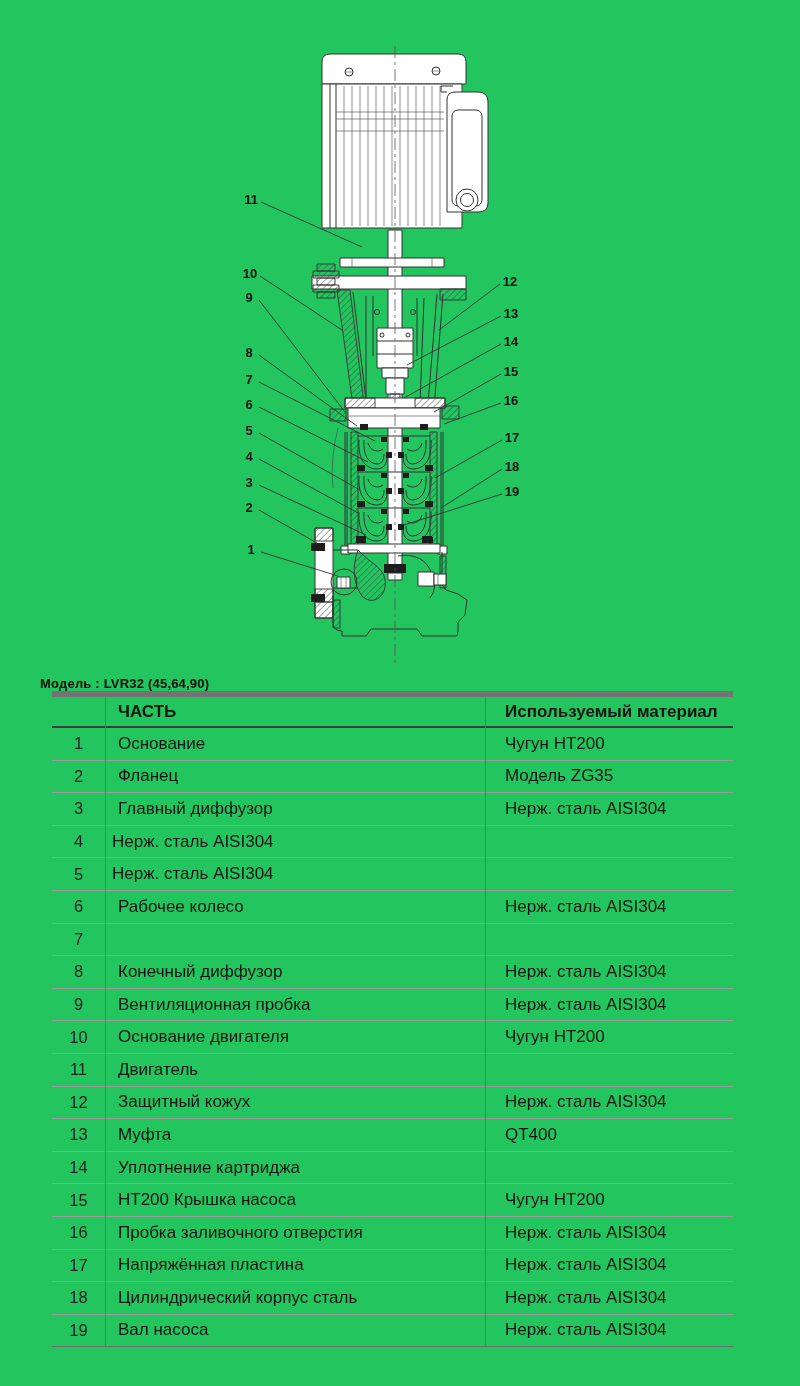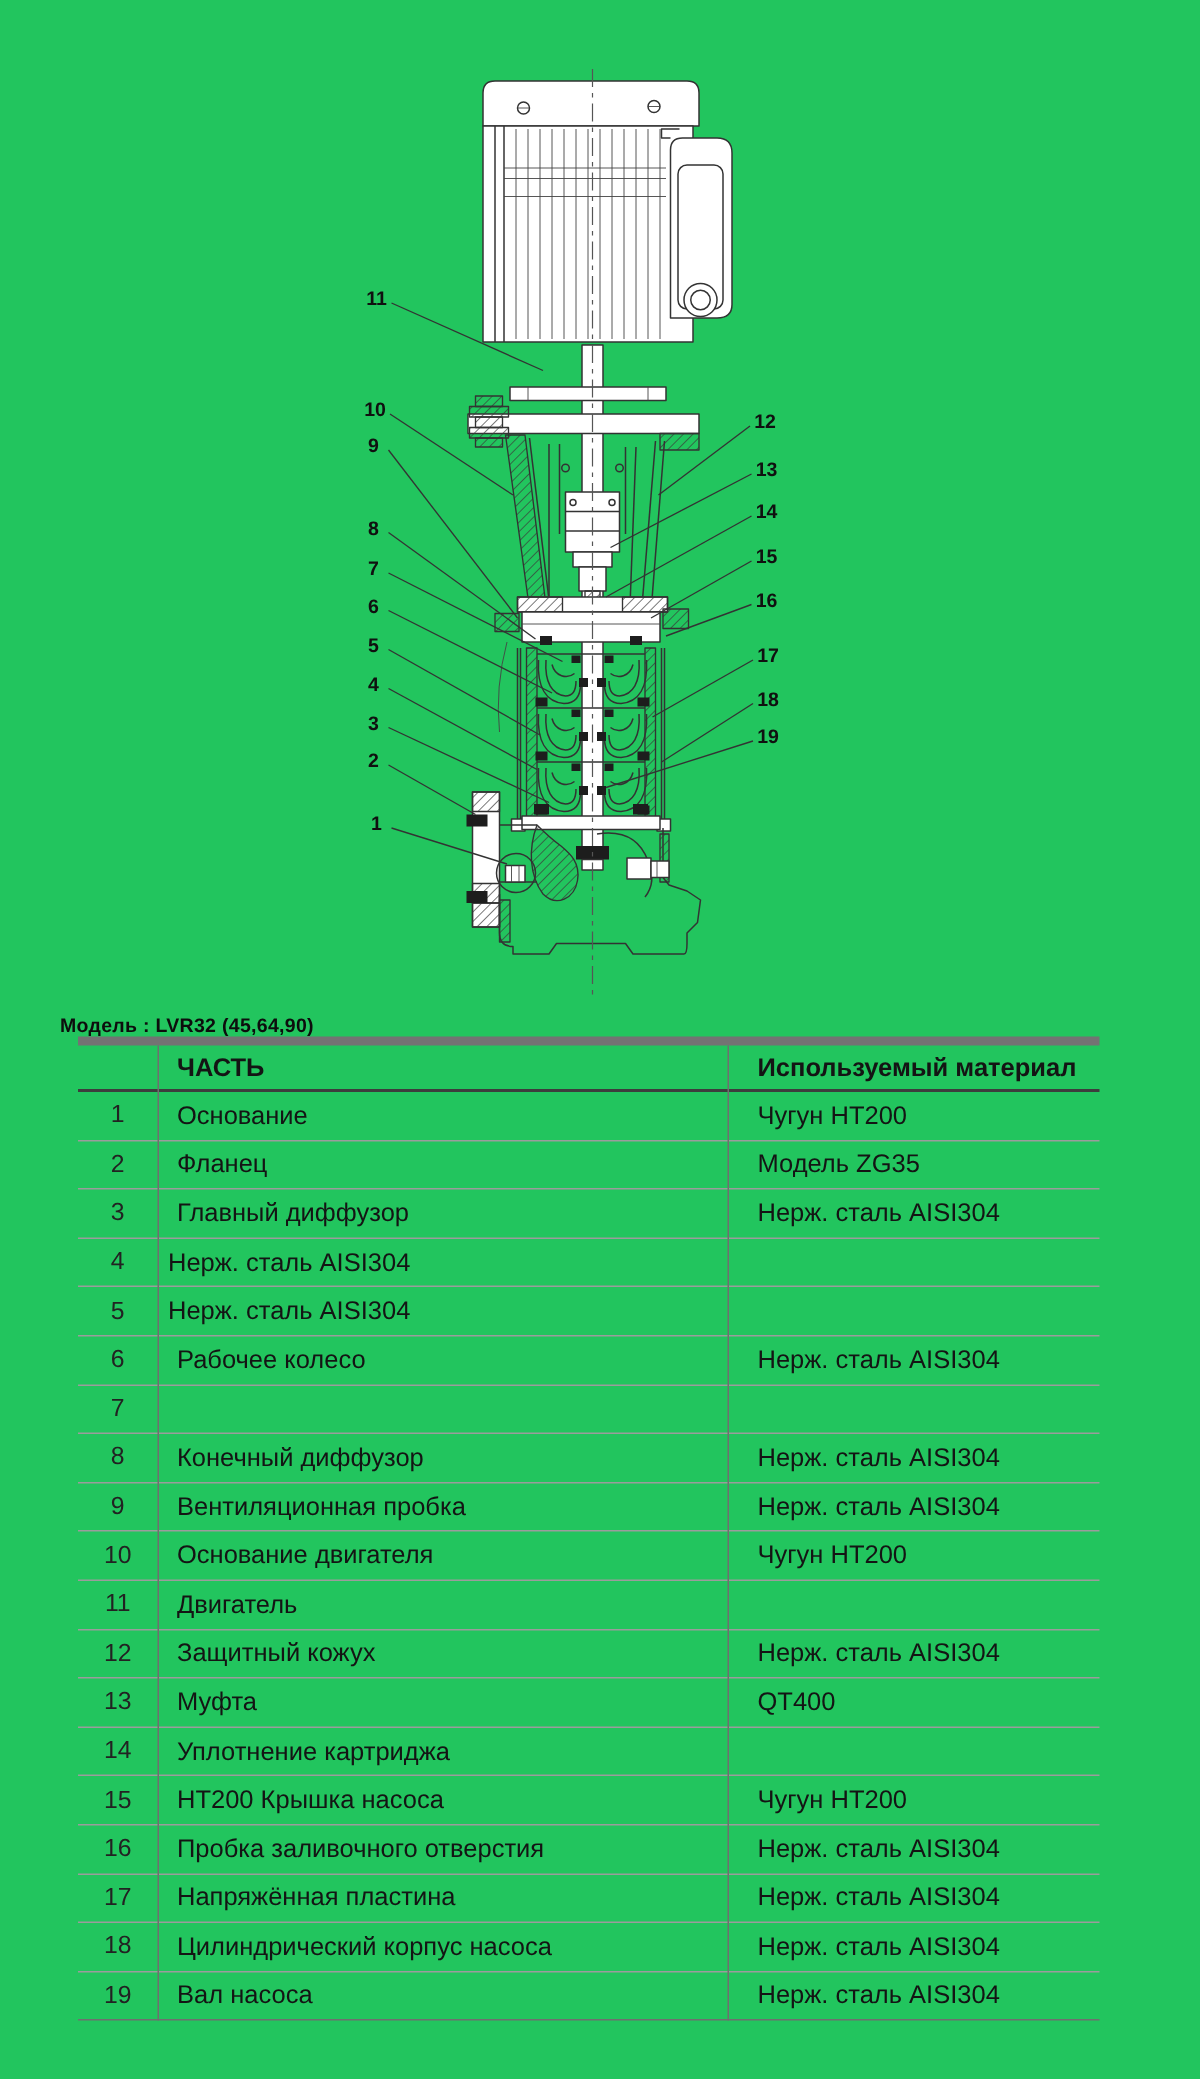--- a/index.html
+++ b/index.html
@@ -322,21 +322,21 @@
           <div class="c cpart">Пробка заливочного отверстия</div>
           <div class="c cmat">Нерж. сталь AISI304</div>
         </div>
         <div class="trow">
           <div class="c cnum">17</div>
           <div class="c cpart">Напряжённая пластина</div>
           <div class="c cmat">Нерж. сталь AISI304</div>
         </div>
         <div class="trow">
           <div class="c cnum">18</div>
-          <div class="c cpart">Цилиндрический корпус насоса</div>
+          <div class="c cpart">Цилиндрический корпус сталь</div>
           <div class="c cmat">Нерж. сталь AISI304</div>
         </div>
         <div class="trow">
           <div class="c cnum">19</div>
           <div class="c cpart">Вал насоса</div>
           <div class="c cmat">Нерж. сталь AISI304</div>
         </div>
       </div>
   </div>
 

